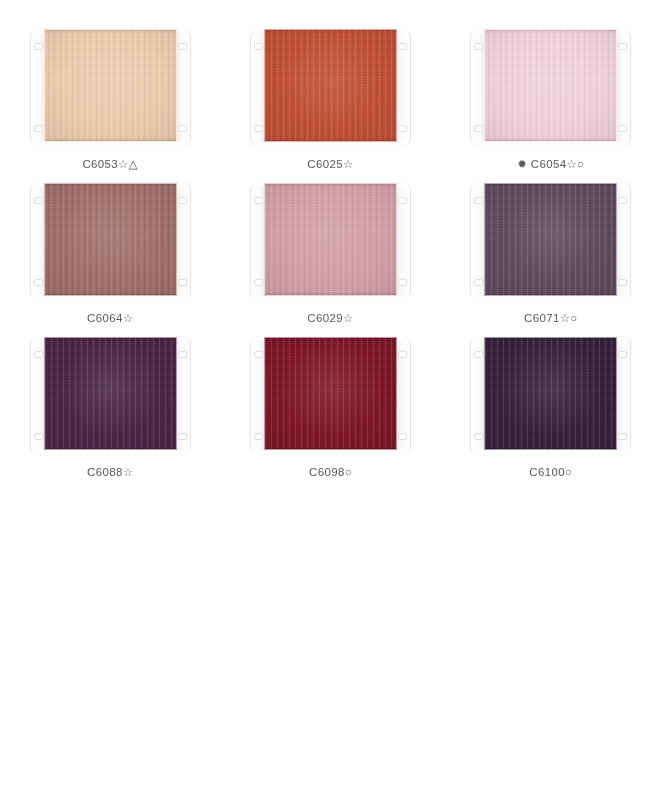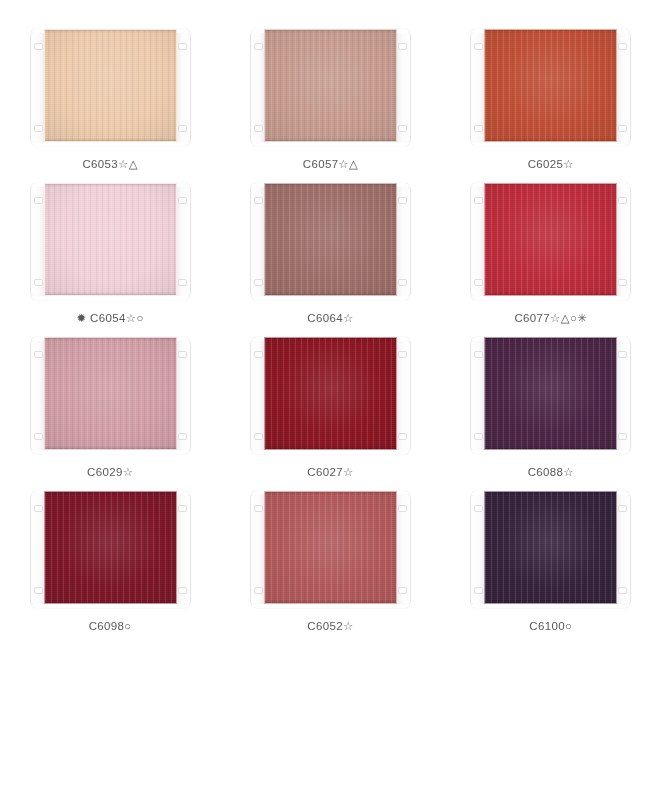--- a/index.html
+++ b/index.html
@@ -176,38 +176,20 @@
           <span class="notch br"></span>
         </div>
         <div class="thread" style="background-color: rgb(240, 205, 174);">
           <div class="thread-edge-top"></div>
           <div class="thread-edge-bottom"></div>
         </div>
       </div>
       <div class="swatch-label" style="color: rgb(88, 88, 90);">C6053☆△</div>
     </div>
 
-    <div class="swatch-cell">
-      <div class="card">
-        <div class="card-back"></div>
-        <div class="flap-left">
-          <span class="notch tl"></span>
-          <span class="notch bl"></span>
-        </div>
-        <div class="flap-right">
-          <span class="notch tr"></span>
-          <span class="notch br"></span>
-        </div>
-        <div class="thread" style="background-color: rgb(201, 157, 144);">
-          <div class="thread-edge-top"></div>
-          <div class="thread-edge-bottom"></div>
-        </div>
-      </div>
-      <div class="swatch-label" style="color: rgb(88, 88, 90);">C6057☆△</div>
-    </div>
 
     <div class="swatch-cell">
       <div class="card">
         <div class="card-back"></div>
         <div class="flap-left">
           <span class="notch tl"></span>
           <span class="notch bl"></span>
         </div>
         <div class="flap-right">
           <span class="notch tr"></span>
@@ -252,77 +234,59 @@
           <span class="notch br"></span>
         </div>
         <div class="thread" style="background-color: rgb(160, 111, 106);">
           <div class="thread-edge-top"></div>
           <div class="thread-edge-bottom"></div>
         </div>
       </div>
       <div class="swatch-label" style="color: rgb(88, 88, 90);">C6064☆</div>
     </div>
 
-    <div class="swatch-cell">
-      <div class="card">
-        <div class="card-back"></div>
-        <div class="flap-left">
-          <span class="notch tl"></span>
-          <span class="notch bl"></span>
-        </div>
-        <div class="flap-right">
-          <span class="notch tr"></span>
-          <span class="notch br"></span>
-        </div>
-        <div class="thread" style="background-color: rgb(192, 42, 58);">
-          <div class="thread-edge-top"></div>
-          <div class="thread-edge-bottom"></div>
-        </div>
-      </div>
-      <div class="swatch-label" style="color: rgb(88, 88, 90);">C6077☆△○✳</div>
-    </div>
 
     <div class="swatch-cell">
       <div class="card">
         <div class="card-back"></div>
         <div class="flap-left">
           <span class="notch tl"></span>
           <span class="notch bl"></span>
         </div>
         <div class="flap-right">
           <span class="notch tr"></span>
           <span class="notch br"></span>
         </div>
         <div class="thread" style="background-color: rgb(212, 160, 168);">
           <div class="thread-edge-top"></div>
           <div class="thread-edge-bottom"></div>
         </div>
       </div>
       <div class="swatch-label" style="color: rgb(88, 88, 90);">C6029☆</div>
     </div>
 
-
-    <div class="swatch-cell">
-      <div class="card">
-        <div class="card-back"></div>
-        <div class="flap-left">
-          <span class="notch tl"></span>
-          <span class="notch bl"></span>
-        </div>
-        <div class="flap-right">
-          <span class="notch tr"></span>
-          <span class="notch br"></span>
-        </div>
-        <div class="thread" style="background-color: rgb(140, 20, 32);">
-          <div class="thread-edge-top"></div>
-          <div class="thread-edge-bottom"></div>
-        </div>
-      </div>
-      <div class="swatch-label" style="color: rgb(88, 88, 90);">C6027☆</div>
-    </div>
+    <div class="swatch-cell">
+      <div class="card">
+        <div class="card-back"></div>
+        <div class="flap-left">
+          <span class="notch tl"></span>
+          <span class="notch bl"></span>
+        </div>
+        <div class="flap-right">
+          <span class="notch tr"></span>
+          <span class="notch br"></span>
+        </div>
+        <div class="thread" style="background-color: rgb(94, 74, 94);">
+          <div class="thread-edge-top"></div>
+          <div class="thread-edge-bottom"></div>
+        </div>
+      </div>
+      <div class="swatch-label" style="color: rgb(88, 88, 90);">C6071☆○</div>
+    </div>
+
 
 
     <div class="swatch-cell">
       <div class="card">
         <div class="card-back"></div>
         <div class="flap-left">
           <span class="notch tl"></span>
           <span class="notch bl"></span>
         </div>
         <div class="flap-right">
@@ -349,38 +313,20 @@
           <span class="notch br"></span>
         </div>
         <div class="thread" style="background-color: rgb(125, 20, 38);">
           <div class="thread-edge-top"></div>
           <div class="thread-edge-bottom"></div>
         </div>
       </div>
       <div class="swatch-label" style="color: rgb(88, 88, 90);">C6098○</div>
     </div>
 
-    <div class="swatch-cell">
-      <div class="card">
-        <div class="card-back"></div>
-        <div class="flap-left">
-          <span class="notch tl"></span>
-          <span class="notch bl"></span>
-        </div>
-        <div class="flap-right">
-          <span class="notch tr"></span>
-          <span class="notch br"></span>
-        </div>
-        <div class="thread" style="background-color: rgb(180, 89, 90);">
-          <div class="thread-edge-top"></div>
-          <div class="thread-edge-bottom"></div>
-        </div>
-      </div>
-      <div class="swatch-label" style="color: rgb(88, 88, 90);">C6052☆</div>
-    </div>
 
     <div class="swatch-cell">
       <div class="card">
         <div class="card-back"></div>
         <div class="flap-left">
           <span class="notch tl"></span>
           <span class="notch bl"></span>
         </div>
         <div class="flap-right">
           <span class="notch tr"></span>

